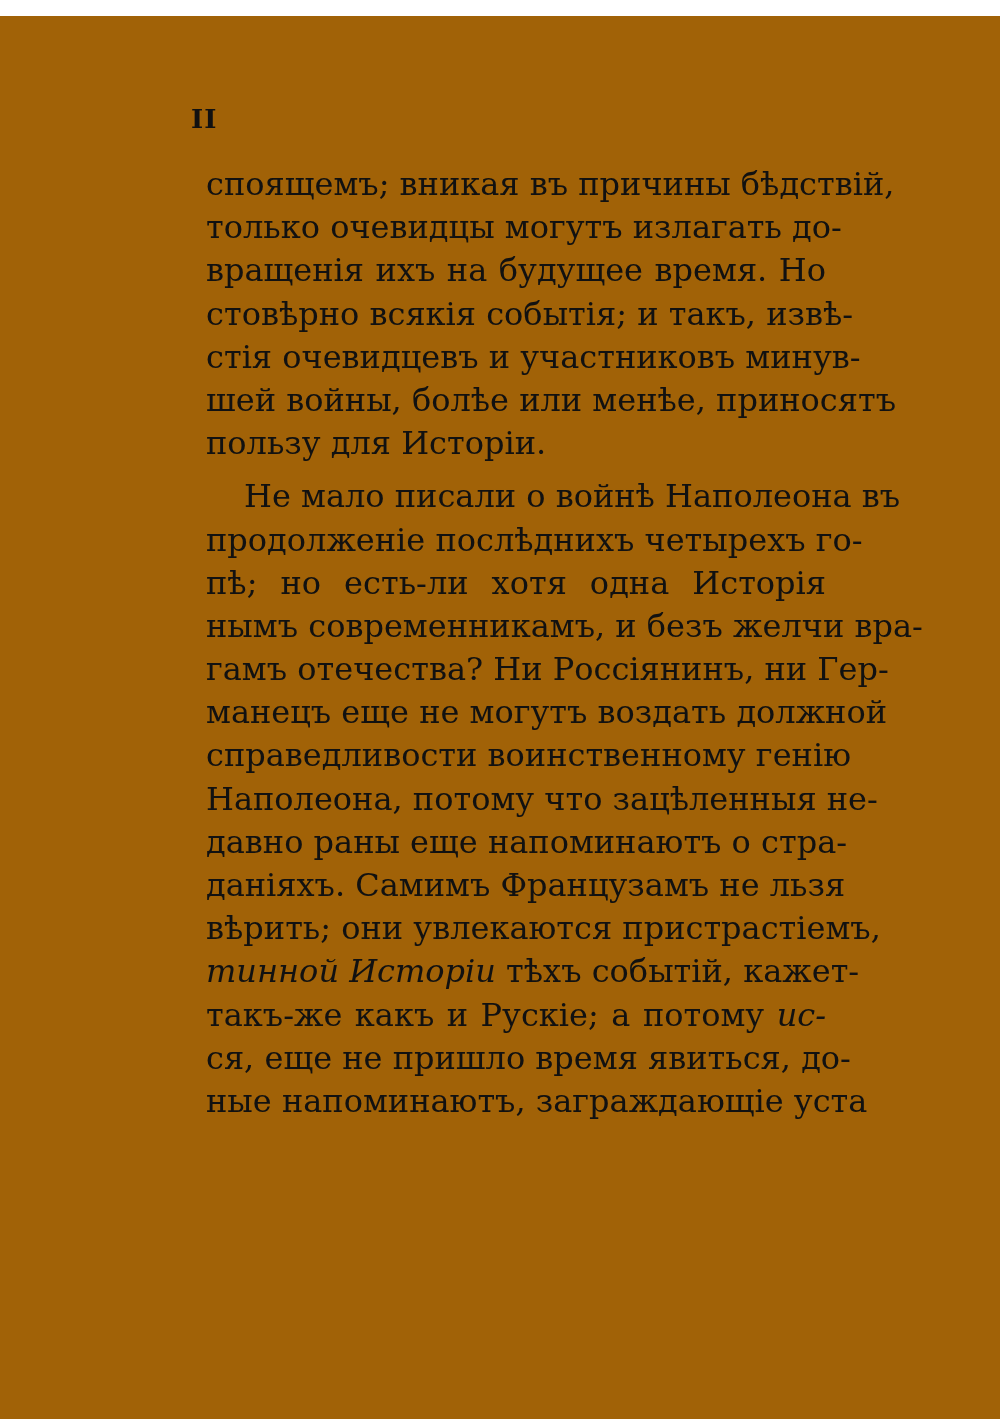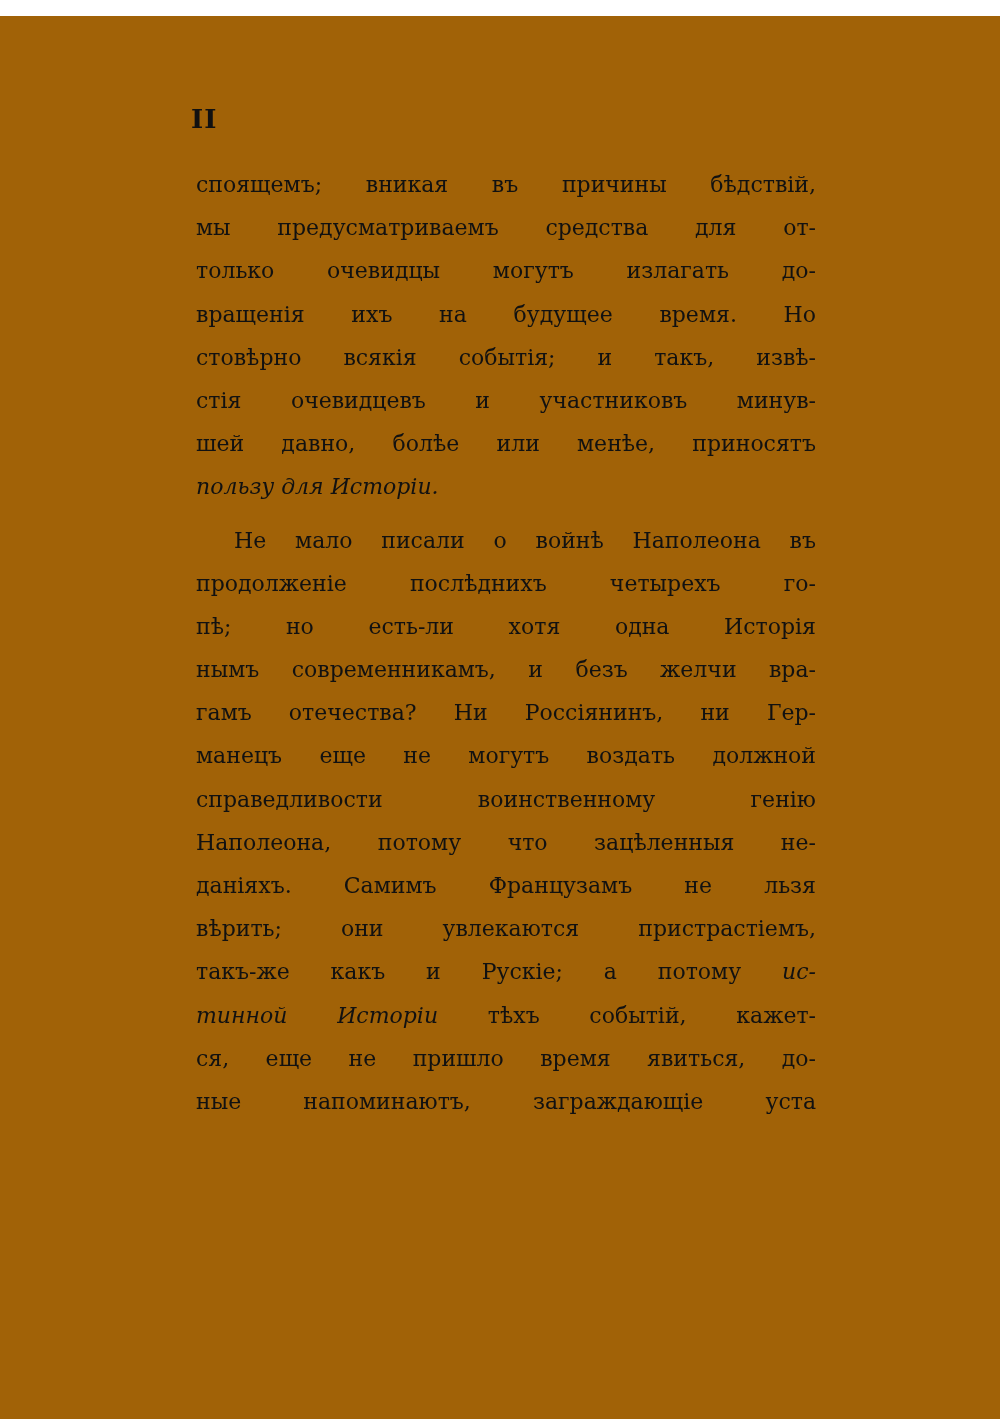--- a/index.html
+++ b/index.html
@@ -4,64 +4,64 @@
 <style>
   html, body { margin: 0; padding: 0; background: #ffffff; }
   body { width: 1000px; height: 1419px; position: relative; overflow: hidden; }
   .page { position: absolute; left: 0; top: 0; width: 1000px; height: 1419px; background: #a16207; margin-top: 16px; }
   .page-number {
     position: absolute; left: 191px; top: 88px;
     font-family: "DejaVu Serif", serif; font-weight: bold; font-size: 26px;
     color: #111; letter-spacing: 1px;
   }
   .body-text {
-    position: absolute; left: 196px; top: 147px; width: 620px;
-    font-family: "DejaVu Serif", serif; font-size: 22px; color: #111;
+    position: absolute; left: 206px; top: 147px; width: 620px;
+    font-family: "DejaVu Serif", serif; font-size: 32px; color: #111;
   }
   .line {
     height: 43.2px; line-height: 43.2px; white-space: nowrap;
     text-align: justify; text-align-last: justify;
   }
-  .line.last { text-align-last: left; font-style: italic; }
+  .line.last { text-align-last: left; }
   .line.indent { padding-left: 38px; }
   .para-gap { height: 10px; }
   .it { font-style: italic; }
 </style>
 </head>
 <body>
 
 <div class="page">
   <div class="page-number">II</div>
 
   <div class="body-text">
     <div class="line">споящемъ; вникая въ причины бѣдствій,</div>
-    <div class="line">мы предусматриваемъ средства для от-</div>
     <div class="line">только очевидцы могутъ излагать до-</div>
     <div class="line">вращенія ихъ на будущее время. Но</div>
     <div class="line">стовѣрно всякія событія; и такъ, извѣ-</div>
     <div class="line">стія очевидцевъ и участниковъ минув-</div>
-    <div class="line">шей давно, болѣе или менѣе, приносятъ</div>
+    <div class="line">шей войны, болѣе или менѣе, приносятъ</div>
     <div class="line last">пользу для Исторіи.</div>
 
     <div class="para-gap"></div>
 
     <div class="line indent">Не мало писали о войнѣ Наполеона въ</div>
     <div class="line">продолженіе послѣднихъ четырехъ го-</div>
     <div class="line">пѣ; но есть-ли хотя одна Исторія</div>
     <div class="line">нымъ современникамъ, и безъ желчи вра-</div>
     <div class="line">гамъ отечества? Ни Россіянинъ, ни Гер-</div>
     <div class="line">манецъ еще не могутъ воздать должной</div>
     <div class="line">справедливости воинственному генію</div>
     <div class="line">Наполеона, потому что зацѣленныя не-</div>
+    <div class="line">давно раны еще напоминаютъ о стра-</div>
     <div class="line">даніяхъ. Самимъ Французамъ не льзя</div>
     <div class="line">вѣрить; они увлекаются пристрастіемъ,</div>
     <div class="line">
+      <span class="it">тинной Исторіи</span>
+      <span>тѣхъ событій, кажет-</span>
+    </div>
+    <div class="line">
       <span>такъ-же какъ и Рускіе; а потому</span>
       <span class="it">ис-</span>
-    </div>
-    <div class="line">
-      <span class="it">тинной Исторіи</span>
-      <span>тѣхъ событій, кажет-</span>
     </div>
     <div class="line">ся, еще не пришло время явиться, до-</div>
     <div class="line">ные напоминаютъ, заграждающіе уста</div>
   </div>
 </div>
 
 </body></html>

